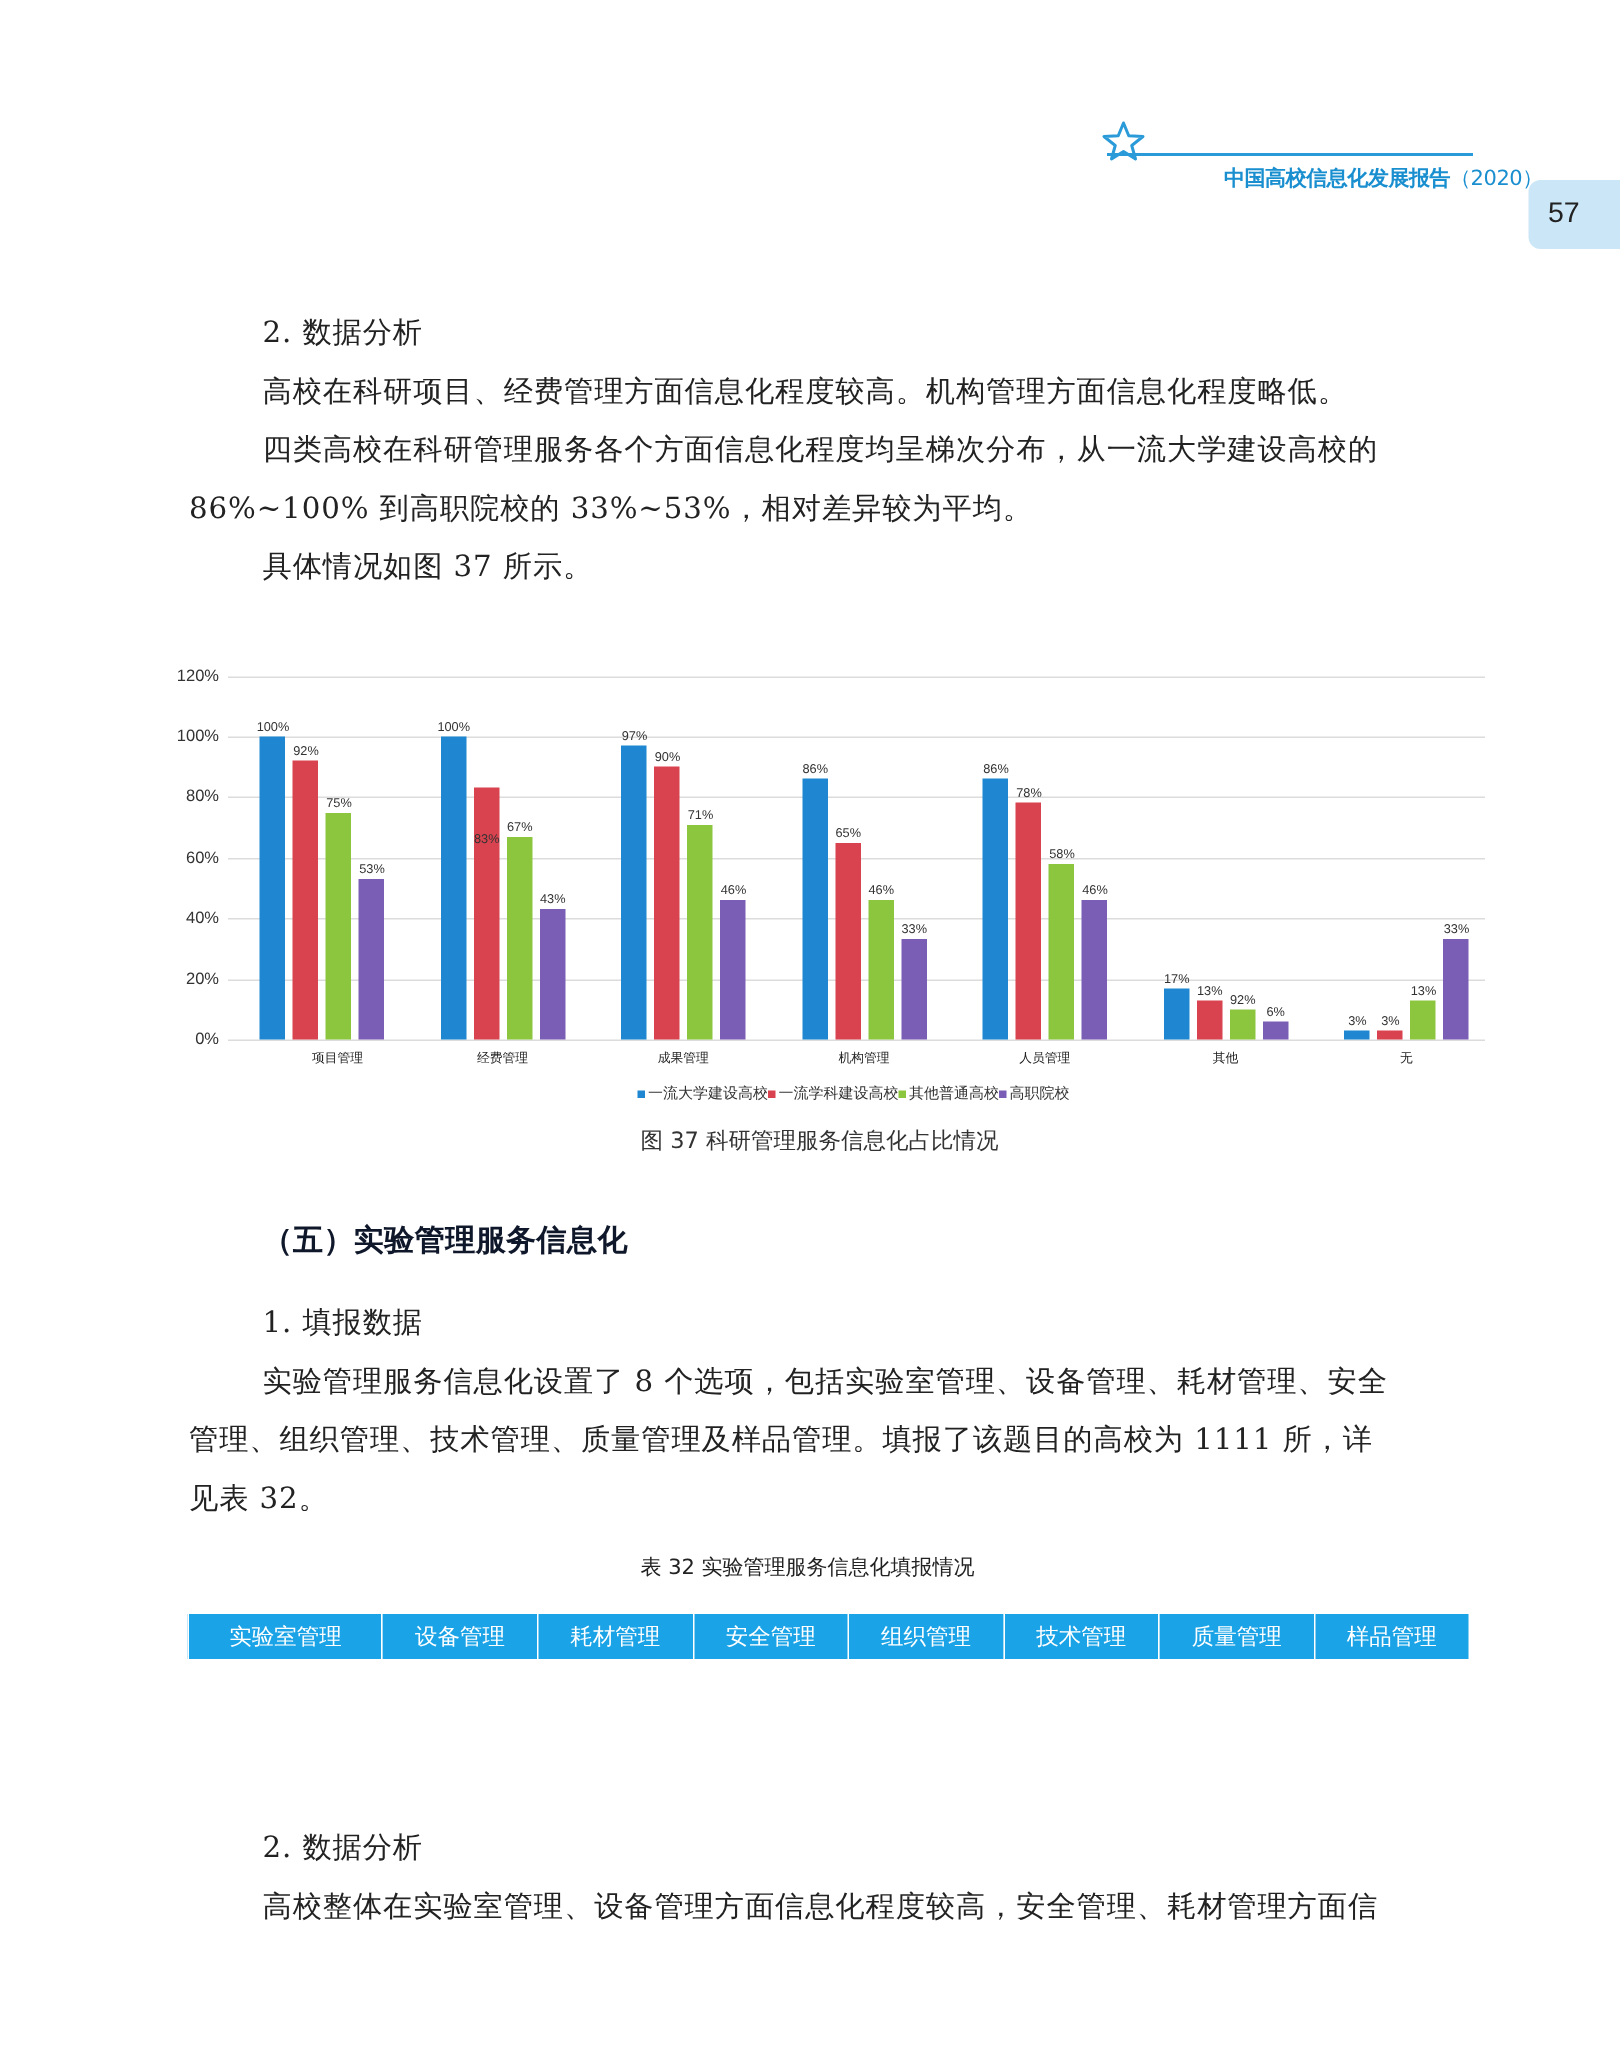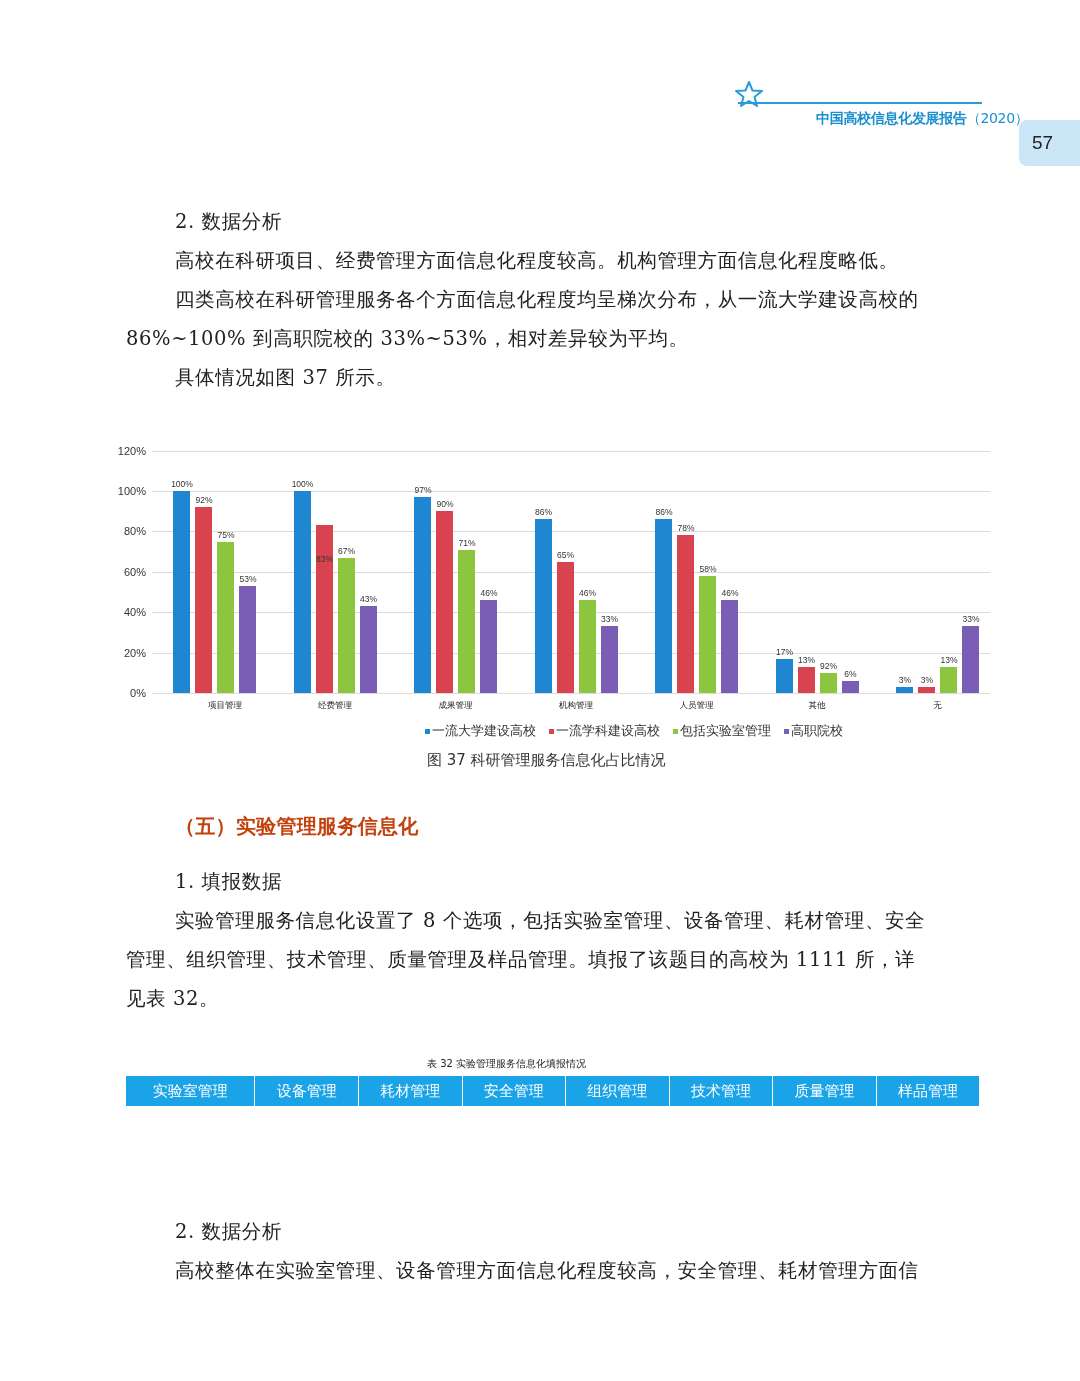--- a/index.html
+++ b/index.html
@@ -20,34 +20,34 @@
   .star { left: 734px; top: 80px; width: 30px; height: 28px; }
   .page-num {
     left: 1019px; top: 120px; width: 70px; height: 46px; background: #cbe6f7;
     border-radius: 8px 0 0 8px; font-family: "Liberation Sans", sans-serif;
     font-size: 19px; color: #222; line-height: 46px; padding-left: 13px; box-sizing: border-box;
   }
   
   .p { font-size: 19.5px; line-height: 39px; white-space: nowrap; letter-spacing: 0.6px; color: #222; }
   .section-title {
     left: 175px; top: 813px; font-family: "DejaVu Sans", "Liberation Sans", sans-serif;
-    font-size: 20px; font-weight: bold; color: #c2410c; letter-spacing: 0.3px;
+    font-size: 20px; font-weight: bold; color: #0f172a; letter-spacing: 0.3px;
   }
   
   .chart { left: 110px; top: 440px; width: 890px; height: 300px; }
   .y-tick { font-family: "Liberation Sans", sans-serif; font-size: 11px; color: #333; width: 36px; text-align: right; }
   .grid { height: 1px; background: #dcdcdc; }
   .bar { }
   .bar-label { font-family: "Liberation Sans", sans-serif; font-size: 8.5px; color: #333; width: 30px; text-align: center; margin-left: -6px; }
   .cat-label { font-family: "DejaVu Sans", sans-serif; font-size: 8.5px; color: #222; width: 80px; text-align: center; }
-  .legend { left: 425px; top: 722px; font-family: Liberation Sans, sans-serif; font-size: 13px; color: #333; white-space: nowrap; display: flex; gap: 13px; }
+  .legend { left: 425px; top: 722px; font-family: Liberation Sans, sans-serif; font-size: 10px; color: #333; white-space: nowrap; display: flex; gap: 0; }
   .legend-item { display: flex; align-items: center; gap: 2px; }
   .swatch { width: 5px; height: 5px; display: inline-block; }
   .fig-caption { left: 427px; top: 751px; font-family: "DejaVu Sans", "Liberation Sans", sans-serif; font-size: 15px; color: #333; white-space: nowrap; }
-  .tbl-caption { left: 427px; top: 1036px; font-family: "DejaVu Sans", "Liberation Sans", sans-serif; font-size: 10px; color: #222; white-space: nowrap; margin-top: 21px; }
+  .tbl-caption { left: 427px; top: 1036px; font-family: "DejaVu Sans", "Liberation Sans", sans-serif; font-size: 14px; color: #222; white-space: nowrap; }
   
   table.data { position: absolute; left: 125px; top: 1076px; width: 854px; border-collapse: collapse;
     font-family: "Liberation Sans", "DejaVu Sans", sans-serif; font-size: 16px; color: #333; }
   table.data th { background: #1aa3e6; color: #fff; font-weight: normal; height: 30px; border-right: 1px solid #fff; padding: 0; font-family: "DejaVu Sans", sans-serif; font-size: 15px; }
   table.data th:last-child { border-right: none; }
   table.data td { height: 29px; text-align: center; border: 1px solid #b5b5b5; padding: 0; }
   table.data td.rowhead { width: 200px; font-family: "DejaVu Sans", sans-serif; font-size: 15px; }
 </style>
 </head>
 <body>
@@ -151,21 +151,21 @@
     <span class="legend-item">
       <span class="swatch" style="background: rgb(31, 135, 210);"></span>
       <span>一流大学建设高校</span>
     </span>
     <span class="legend-item">
       <span class="swatch" style="background: rgb(217, 67, 79);"></span>
       <span>一流学科建设高校</span>
     </span>
     <span class="legend-item">
       <span class="swatch" style="background: rgb(140, 198, 63);"></span>
-      <span>包括实验室管理</span>
+      <span>其他普通高校</span>
     </span>
     <span class="legend-item">
       <span class="swatch" style="background: rgb(122, 93, 181);"></span>
       <span>高职院校</span>
     </span>
   </div>
 <div class="abs fig-caption">图 37  科研管理服务信息化占比情况</div>
 
 <div class="abs section-title">（五）实验管理服务信息化</div>
 <div class="abs p" style="left:175px;top:862px;">1. 填报数据</div>

